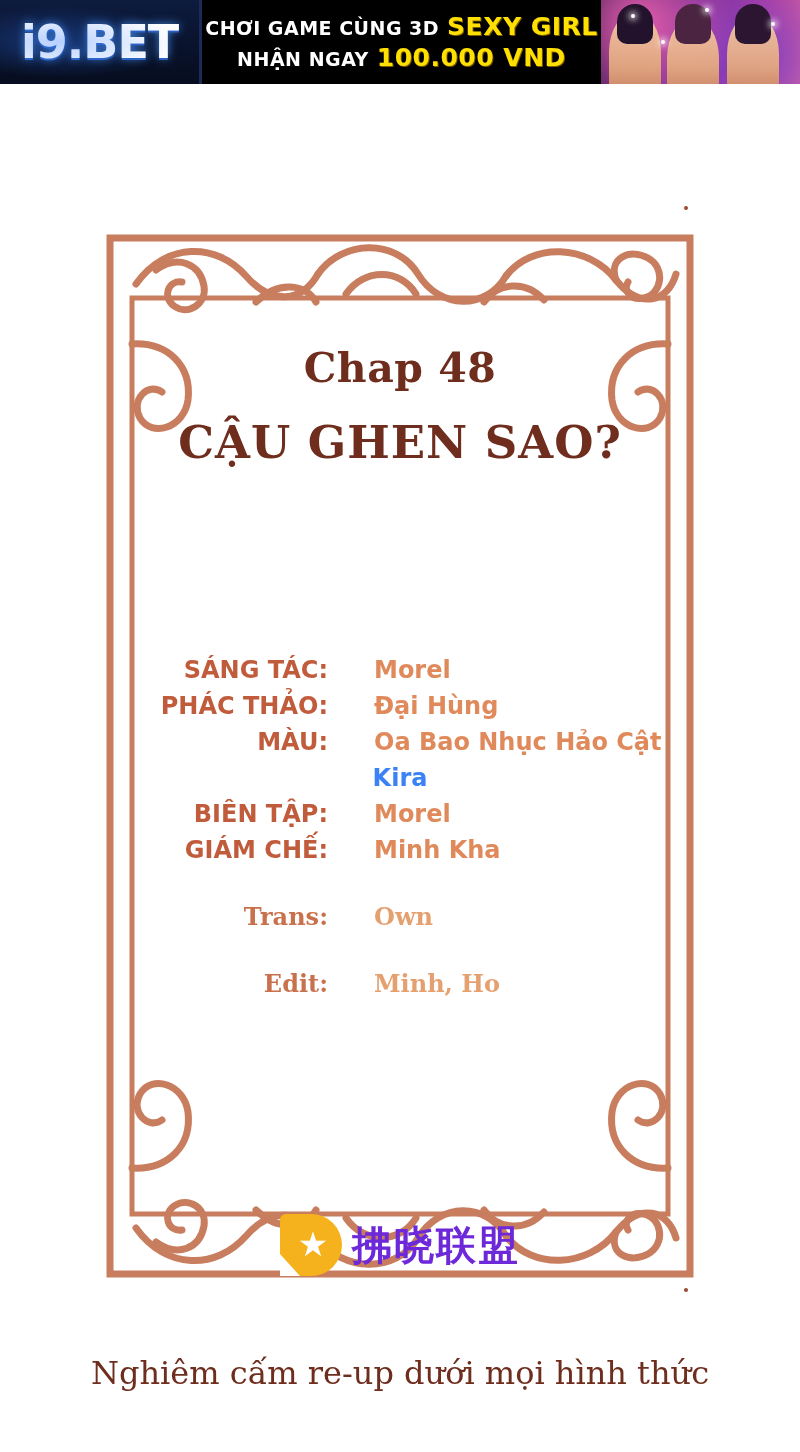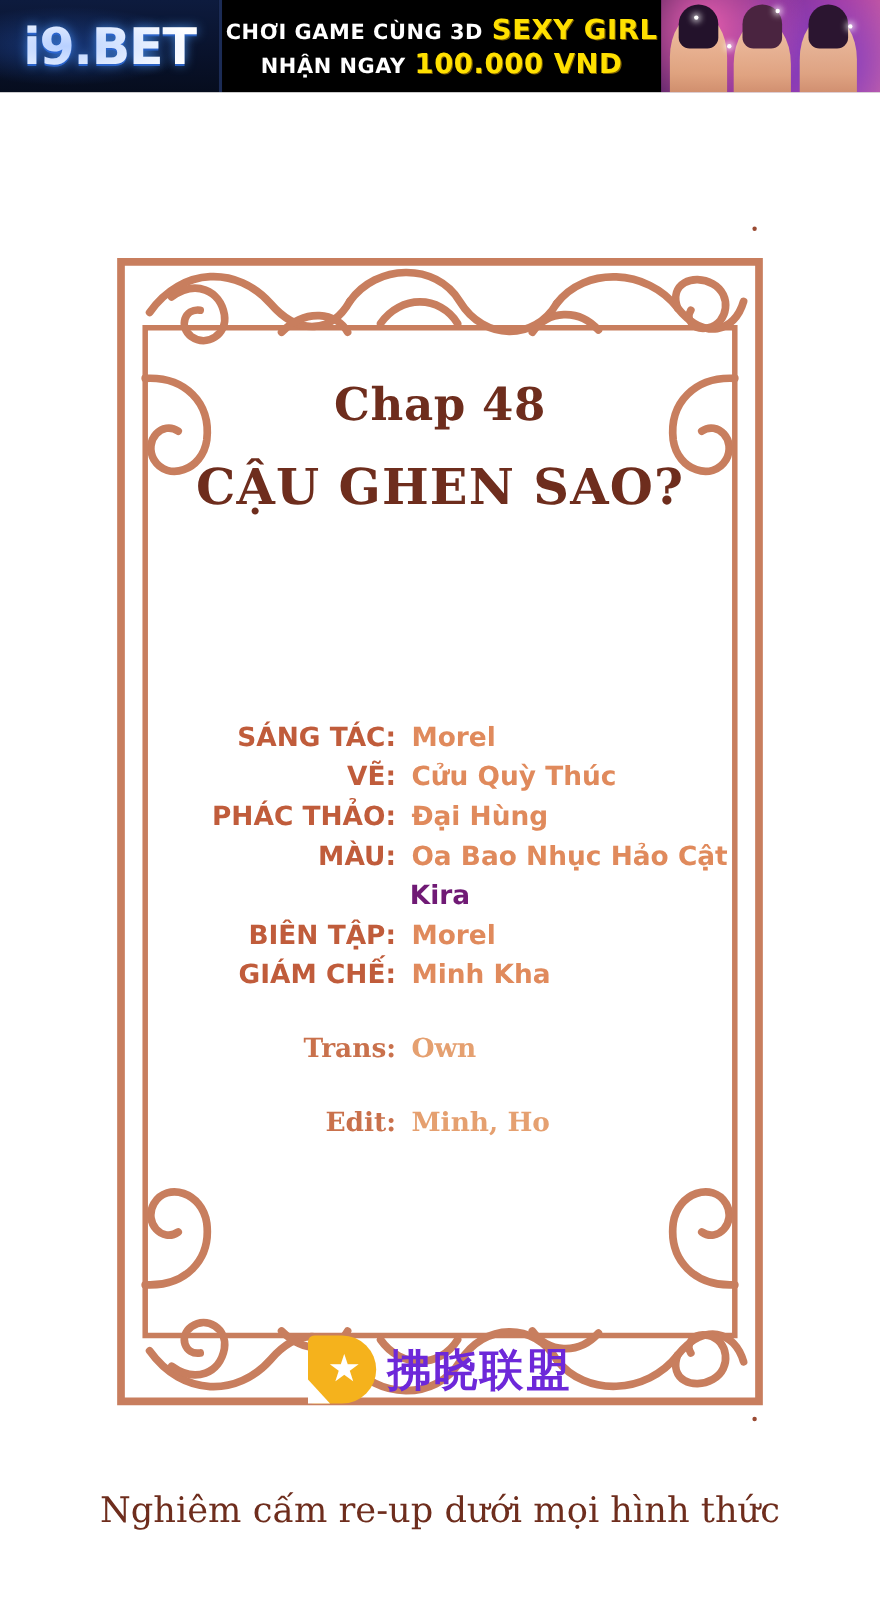--- a/index.html
+++ b/index.html
@@ -183,21 +183,21 @@
     position: absolute;
     left: 96px;
     top: 572px;
     width: 608px;
     color: #b95c3c;
     font-family: "DejaVu Sans", sans-serif;
     font-size: 24px;
   }
   .credit-row {
     display: flex;
-    justify-content: flex-end;
+    justify-content: space-between;
     align-items: baseline;
     margin-bottom: 8px;
   }
   .credit-label {
     width: 232px;
     text-align: right;
     padding-right: 14px;
     font-weight: bold;
     color: #c05c3b;
     white-space: nowrap;
@@ -208,21 +208,21 @@
     font-weight: bold;
     color: #e08a5c;
     white-space: nowrap;
   }
   .credit-row.center-only {
     justify-content: center;
   }
   .credit-row.center-only .credit-value {
     width: auto;
     text-align: right;
-    color: #701a75;
+    color: #3b82f6;
   }
   .credit-row.script {
     font-family: "DejaVu Serif", serif;
     margin-top: 38px;
   }
   .credit-row.script .credit-label {
     color: #c9714c;
     font-style: normal;
   }
   .credit-row.script .credit-value {
@@ -379,24 +379,20 @@
     <div class="chap-line">Chap 48</div>
     <div class="main-title">CẬU GHEN SAO?</div>
   </div>
 
   <div class="credits">
     <div class="credit-row">
       <span class="credit-label">SÁNG TÁC:</span>
       <span class="credit-value">Morel</span>
     </div>
     <div class="credit-row">
-      <span class="credit-label">VẼ:</span>
-      <span class="credit-value">Cửu Quỳ Thúc</span>
-    </div>
-    <div class="credit-row">
       <span class="credit-label">PHÁC THẢO:</span>
       <span class="credit-value">Đại Hùng</span>
     </div>
     <div class="credit-row">
       <span class="credit-label">MÀU:</span>
       <span class="credit-value">Oa Bao Nhục Hảo Cật</span>
     </div>
     <div class="credit-row center-only">
       <span class="credit-value">Kira</span>
     </div>

